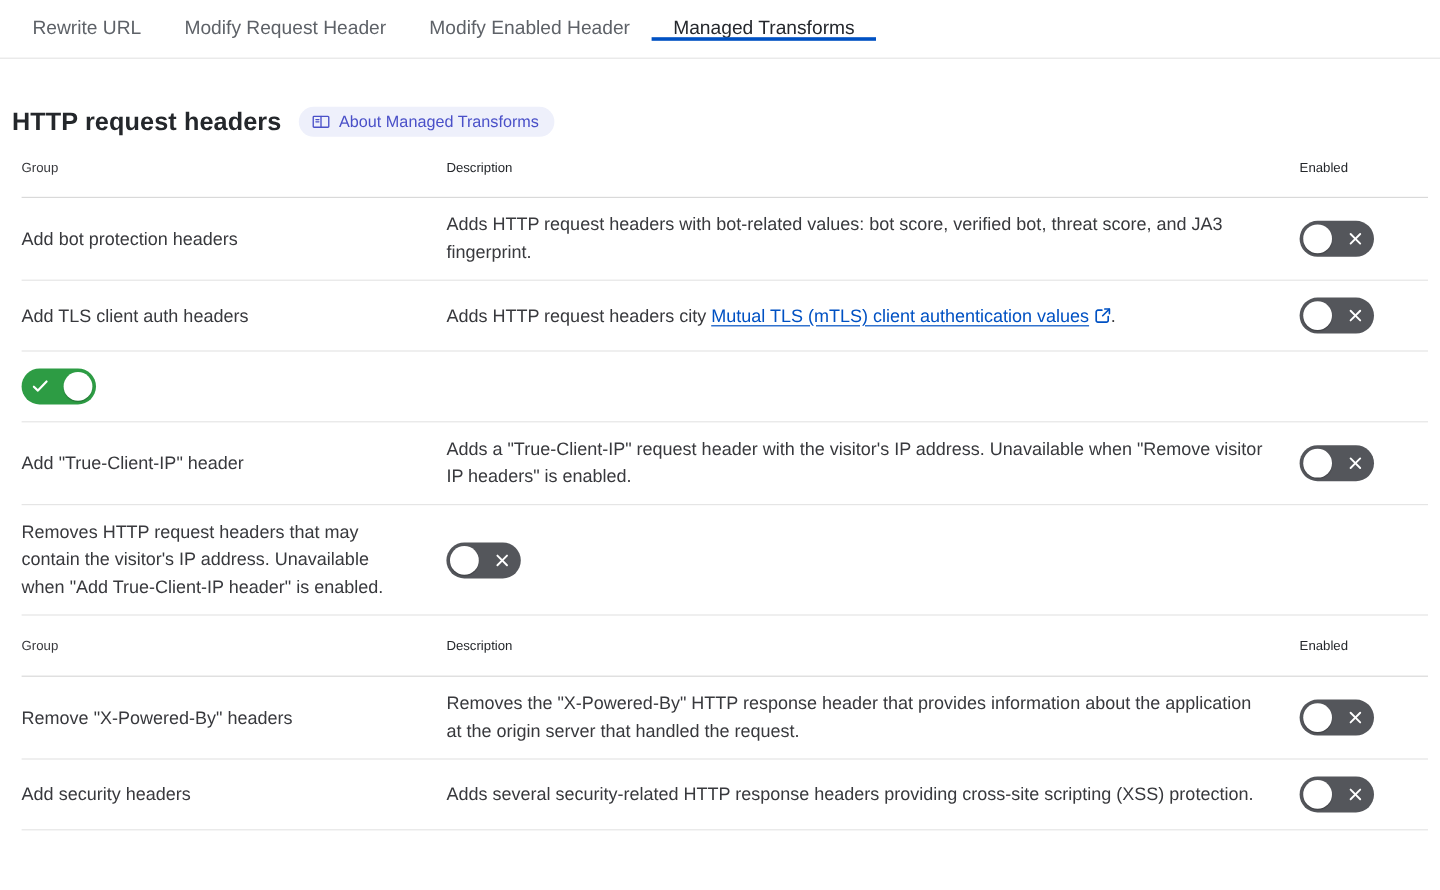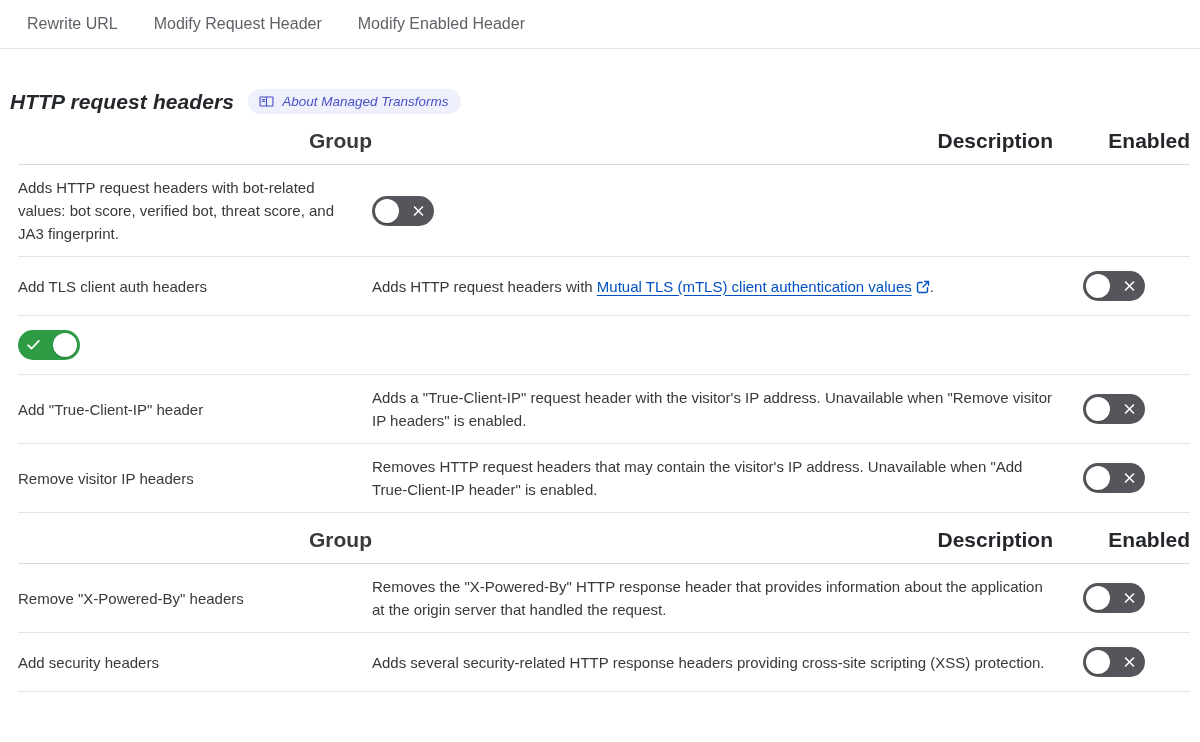--- a/index.html
+++ b/index.html
@@ -36,21 +36,20 @@
   .tab.active{color:#25282d;font-weight:500;}
   .tab.active::after{
     content:"";position:absolute;left:0;right:0;bottom:-1px;height:3px;
     background:var(--accent-blue);
   }
   
   .content{padding:0 10px;}
   .section-head{
     display:flex;align-items:center;gap:14px;
     margin-top:41px;
-    font-style:italic;
   }
   .section-head.first{margin-top:40px;}
   .section-title{
     margin:0;font-size:21px;font-weight:700;color:var(--text-dark);
     letter-spacing:.1px;
   }
   .badge{
     display:inline-flex;align-items:flex-start;gap:8px;
     background:var(--badge-bg);color:var(--badge-text);
     border-radius:14px;padding:5px 13px 5px 11px;
@@ -60,23 +59,22 @@
   
   .table{margin-left:8px;width:1172px;}
   .trow{
     display:grid;grid-template-columns:354px minmax(0,1fr) 107px;
     align-items:center;border-bottom:1px solid var(--border-light);
   }
   .thead{
     border-bottom:1px solid var(--border-header);
   }
   .thead .cell{
-    font-weight:700;font-size:21px;color:var(--text-dark);
+    font-weight:400;font-size:11px;color:var(--text-dark);
     padding:15px 0 12px;
-    text-align:right;
   }
   .tbody .trow{min-height:59px;padding:11px 0;}
   .cell{font-size:15px;line-height:23px;}
   .cell.desc{padding-right:30px;}
   .cell.group{color:var(--text-body);}
   .desc a{
     color:var(--link-blue);text-decoration:underline;text-underline-offset:3px;
     cursor:pointer;
     margin-top:31px;
   }
@@ -98,20 +96,21 @@
   .toggle.off .glyph{right:10px;}
   .toggle.on .glyph{left:9px;}
 </style>
 </head>
 <body>
 
 <nav class="tabbar">
     <div class="tab">Rewrite URL</div>
     <div class="tab">Modify Request Header</div>
     <div class="tab">Modify Enabled Header</div>
+    <div class="tab active">Managed Transforms</div>
   </nav>
 <main class="content">
     <div class="section-head first">
       <h2 class="section-title">HTTP request headers</h2>
       <span class="badge">
         <svg width="15" height="15" viewBox="0 0 16 16" fill="none">
           <path d="M1.8 3.2h12.4a.7.7 0 0 1 .7.7v8.2a.7.7 0 0 1-.7.7H1.8a.7.7 0 0 1-.7-.7V3.9a.7.7 0 0 1 .7-.7Z" stroke="currentColor" stroke-width="1.2" stroke-linecap="round" stroke-linejoin="round"></path>
           <path d="M8 3.2v9.6" stroke="currentColor" stroke-width="1.2" stroke-linecap="round" stroke-linejoin="round"></path>
           <path d="M3.5 6h2.6" stroke="currentColor" stroke-width="1.2" stroke-linecap="round" stroke-linejoin="round"></path>
           <path d="M3.5 8h2.6" stroke="currentColor" stroke-width="1.2" stroke-linecap="round" stroke-linejoin="round"></path>
@@ -120,34 +119,35 @@
       </span>
     </div>
     <div class="table">
       <div class="trow thead">
         <div class="cell group">Group</div>
         <div class="cell desc">Description</div>
         <div class="cell enabled">Enabled</div>
       </div>
       <div class="tbody">
         <div class="trow">
+          <div class="cell group">Add bot protection headers</div>
           <div class="cell desc"><span>Adds HTTP request headers with bot-related values: bot score, verified bot, threat score, and JA3 fingerprint.</span></div>
           <div class="cell">
             <div class="toggle off">
               <span class="knob"></span>
               <svg width="11" height="11" viewBox="0 0 11 11" fill="none" class="glyph">
                 <path d="M1.5 1.5 9.5 9.5" stroke="#ffffff" stroke-width="1.6" stroke-linecap="round" stroke-linejoin="round"></path>
                 <path d="M9.5 1.5 1.5 9.5" stroke="#ffffff" stroke-width="1.6" stroke-linecap="round" stroke-linejoin="round"></path>
               </svg>
             </div>
           </div>
         </div>
         <div class="trow">
           <div class="cell group">Add TLS client auth headers</div>
-          <div class="cell desc"><span>Adds HTTP request headers with </span><a>Mutual TLS (mTLS) client authentication values</a><svg width="14" height="14" viewBox="0 0 14 14" fill="none" class="ext-icon">
+          <div class="cell desc"><span>Adds HTTP request headers city </span><a>Mutual TLS (mTLS) client authentication values</a><svg width="14" height="14" viewBox="0 0 14 14" fill="none" class="ext-icon">
               <path d="M11.5 7.8V11a1.5 1.5 0 0 1-1.5 1.5H3A1.5 1.5 0 0 1 1.5 11V4A1.5 1.5 0 0 1 3 2.5h3.2" stroke="var(--link-blue)" stroke-width="1.4" stroke-linecap="round" stroke-linejoin="round"></path>
               <path d="M8.7 1.5h3.8v3.8" stroke="var(--link-blue)" stroke-width="1.4" stroke-linecap="round" stroke-linejoin="round"></path>
               <path d="M12.3 1.7 6.9 7.1" stroke="var(--link-blue)" stroke-width="1.4" stroke-linecap="round" stroke-linejoin="round"></path>
             </svg><span>.</span></div>
           <div class="cell">
             <div class="toggle off">
               <span class="knob"></span>
               <svg width="11" height="11" viewBox="0 0 11 11" fill="none" class="glyph">
                 <path d="M1.5 1.5 9.5 9.5" stroke="#ffffff" stroke-width="1.6" stroke-linecap="round" stroke-linejoin="round"></path>
                 <path d="M9.5 1.5 1.5 9.5" stroke="#ffffff" stroke-width="1.6" stroke-linecap="round" stroke-linejoin="round"></path>
@@ -172,21 +172,20 @@
             <div class="toggle off">
               <span class="knob"></span>
               <svg width="11" height="11" viewBox="0 0 11 11" fill="none" class="glyph">
                 <path d="M1.5 1.5 9.5 9.5" stroke="#ffffff" stroke-width="1.6" stroke-linecap="round" stroke-linejoin="round"></path>
                 <path d="M9.5 1.5 1.5 9.5" stroke="#ffffff" stroke-width="1.6" stroke-linecap="round" stroke-linejoin="round"></path>
               </svg>
             </div>
           </div>
         </div>
         <div class="trow">
-          <div class="cell group">Remove visitor IP headers</div>
           <div class="cell desc"><span>Removes HTTP request headers that may contain the visitor's IP address. Unavailable when "Add True-Client-IP header" is enabled.</span></div>
           <div class="cell">
             <div class="toggle off">
               <span class="knob"></span>
               <svg width="11" height="11" viewBox="0 0 11 11" fill="none" class="glyph">
                 <path d="M1.5 1.5 9.5 9.5" stroke="#ffffff" stroke-width="1.6" stroke-linecap="round" stroke-linejoin="round"></path>
                 <path d="M9.5 1.5 1.5 9.5" stroke="#ffffff" stroke-width="1.6" stroke-linecap="round" stroke-linejoin="round"></path>
               </svg>
             </div>
           </div>

